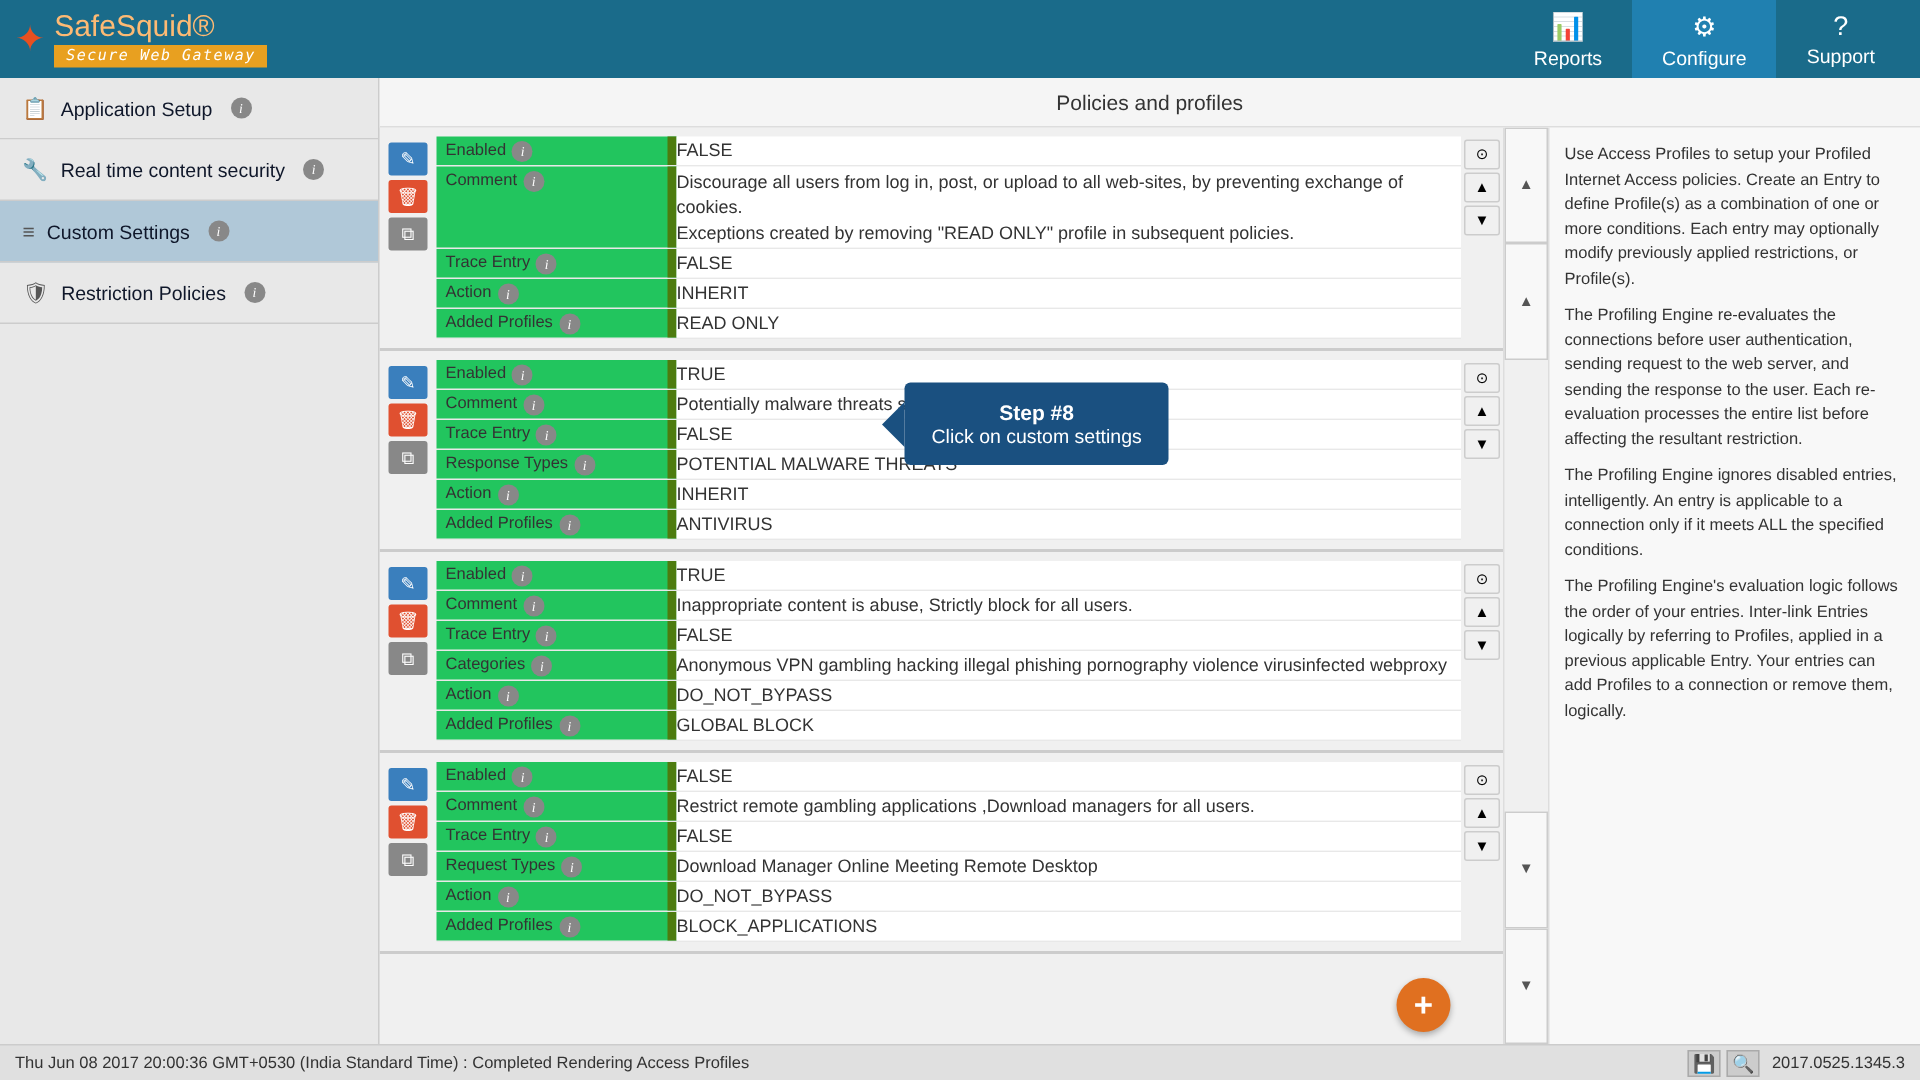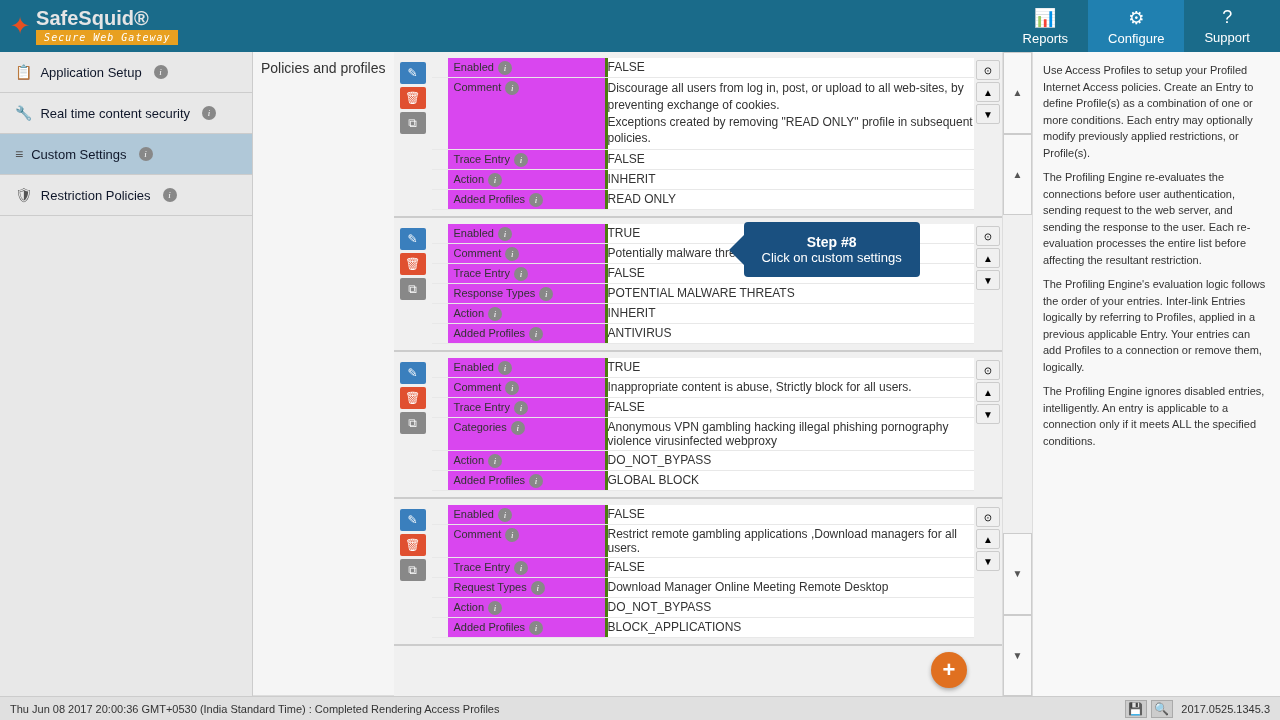--- a/index.html
+++ b/index.html
@@ -13,23 +13,23 @@
       align-items: center;
       justify-content: space-between;
       padding: 0 10px;
     }
     .logo-area {
       display: flex;
       align-items: center;
       gap: 6px;
     }
     .logo-text {
-      color: #e5e5e5;
+      color: #fdba74;
       font-size: 20px;
-      font-weight: bold;
+      font-weight: normal;
     }
     .logo-subtitle {
       background: #e8a020;
       color: white;
       font-size: 10px;
       padding: 2px 8px;
       font-family: monospace;
       letter-spacing: 1px;
       font-style: italic;
     }
@@ -92,20 +92,21 @@
       font-size: 9px;
       margin-left: 4px;
       font-style: italic;
       font-family: serif;
     }
 
     
     .content-area {
       flex: 1;
       display: flex;
+      flex-direction: column;
       overflow: hidden;
     }
     .content-title {
       background: #f5f5f5;
       text-align: center;
       padding: 8px;
       font-size: 14px;
       color: #333;
       border-bottom: 1px solid #ddd;
     }
@@ -173,30 +174,29 @@
     .policy-fields {
       flex: 1;
     }
     .field-row {
       display: flex;
       border-bottom: 1px solid #e8e8e8;
       min-height: 20px;
     }
     .field-label {
       width: 160px;
-      background: #d946ef;
+      background: #22c55e;
       padding: 2px 6px;
       font-size: 11px;
       color: #333;
-      border-right: 3px solid #4d7c0f;
+      border-right: 6px solid #4d7c0f;
       flex-shrink: 0;
       display: flex;
       align-items: flex-start;
       padding-top: 3px;
-      margin-left: 16px;
     }
     .field-value {
       flex: 1;
       padding: 2px 0;
       font-size: 12px;
       color: #333;
       background: white;
     }
     .field-value.multiline { line-height: 1.4; }
 
@@ -538,22 +538,22 @@
         <div class="scroll-btn">▲</div>
         <div class="scroll-btn">▲</div>
         <div style="flex:4"></div>
         <div class="scroll-btn">▼</div>
         <div class="scroll-btn">▼</div>
       </div>
 
       <div class="right-panel">
         <p>Use Access Profiles to setup your Profiled Internet Access policies. Create an Entry to define Profile(s) as a combination of one or more conditions. Each entry may optionally modify previously applied restrictions, or Profile(s).</p>
         <p>The Profiling Engine re-evaluates the connections before user authentication, sending request to the web server, and sending the response to the user. Each re-evaluation processes the entire list before affecting the resultant restriction.</p>
+        <p>The Profiling Engine ignores disabled entries, intelligently. An entry is applicable to a connection only if it meets ALL the specified conditions.</p>
         <p>The Profiling Engine's evaluation logic follows the order of your entries. Inter-link Entries logically by referring to Profiles, applied in a previous applicable Entry. Your entries can add Profiles to a connection or remove them, logically.</p>
-        <p>The Profiling Engine ignores disabled entries, intelligently. An entry is applicable to a connection only if it meets ALL the specified conditions.</p>
       </div>
     </div>
   </div>
 </div>
 
 <div class="status-bar">
   <span>Thu Jun 08 2017 20:00:36 GMT+0530 (India Standard Time) : Completed Rendering Access Profiles</span>
   <div class="status-right">
     <div class="status-icons">
       <div class="status-icon-btn">💾</div>

